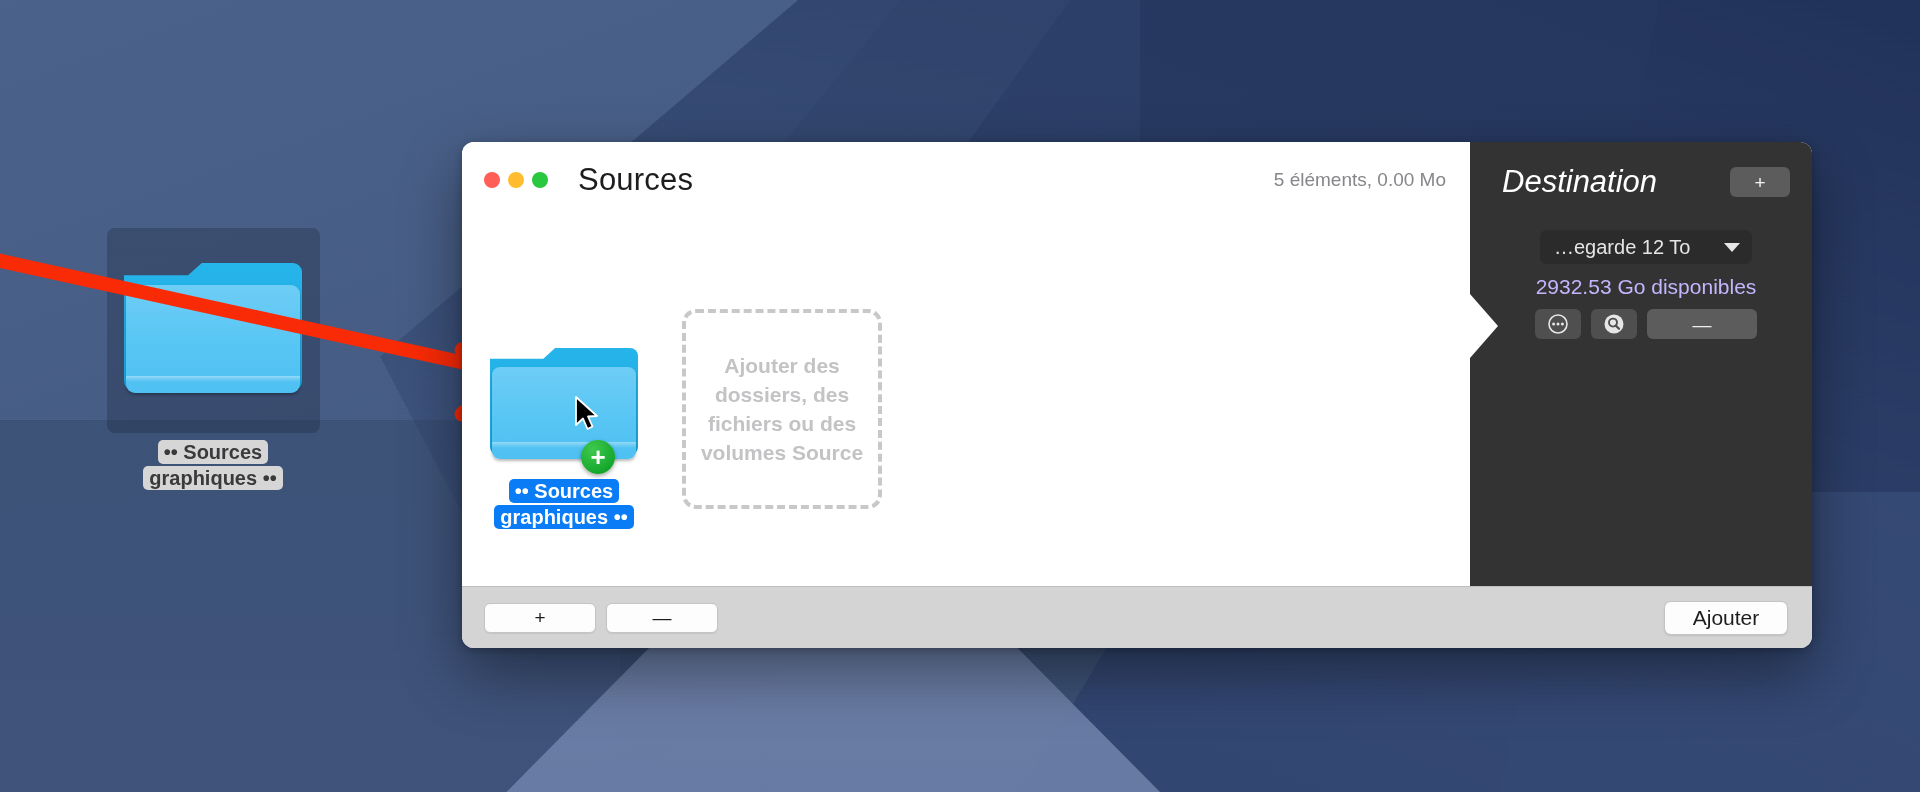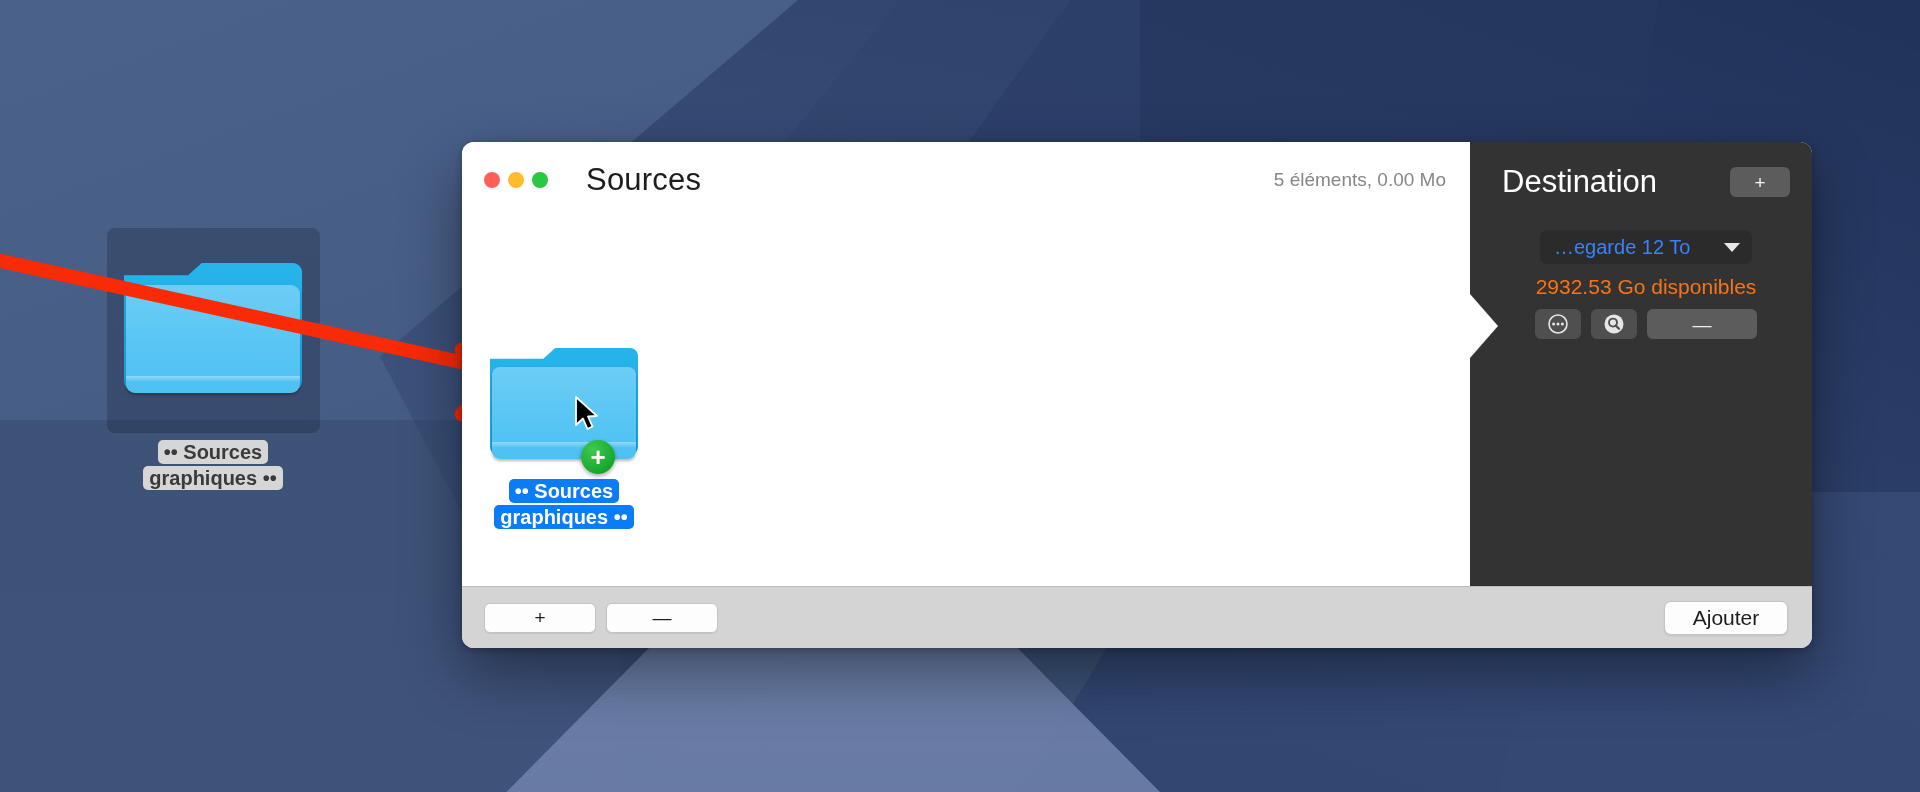--- a/index.html
+++ b/index.html
@@ -152,21 +152,21 @@
   }
   .window-body { flex: 1; display: flex; min-height: 0; position: relative; }
 
   
   .sources-pane {
     flex: 1; position: relative; background: #fff;
     display: flex; flex-direction: column;
   }
   .sources-header {
     height: 76px; display: flex; align-items: center;
-    padding: 0 24px 0 22px; gap: 8px;
+    padding: 0 24px 0 22px; gap: 0;
   }
   .traffic { display: flex; gap: 8px; align-items: center; }
   .tl { width: 16px; height: 16px; border-radius: 50%; }
   .tl.red    { background: #ff5f57; }
   .tl.yellow { background: #febc2e; }
   .tl.green  { background: #28c840; }
   .sources-title {
     margin-left: 30px;
     font-size: 31px; color: #1d1d1f; font-weight: 400;
     letter-spacing: .2px;
@@ -243,21 +243,21 @@
     width: 0; height: 0;
     border-top: 32px solid transparent;
     border-bottom: 32px solid transparent;
     border-left: 28px solid #ffffff;
   }
   .dest-header {
     width: 100%;
     display: flex; align-items: center; justify-content: space-between;
     margin-bottom: 14px;
   }
-  .dest-title { font-size: 31px; color: #ffffff; font-weight: 400; }
+  .dest-title { font-size: 31px; color: #ffffff; font-weight: 400; font-style: italic; }
   .dest-add-btn {
     width: 60px; height: 30px; border-radius: 6px;
     background: #5c5c5c;
     color: #f2f2f2; font-size: 19px;
     display: flex; align-items: center; justify-content: center;
     border: none; cursor: pointer;
     line-height: 1;
   }
   .tm-icon {
     position: relative;
@@ -281,32 +281,32 @@
     position: absolute; bottom: 7px; left: 0; right: 0;
     text-align: center;
     font-size: 12px; font-weight: bold; color: #ffffff;
   }
   .dest-select {
     margin-top: 16px;
     width: 212px; height: 34px;
     border-radius: 7px; background: #2b2b2b;
     display: flex; align-items: center; justify-content: space-between;
     padding: 0 12px 0 14px;
-    color: #3b82f6; font-size: 20px;
+    color: #e5e5e5; font-size: 20px;
     cursor: pointer;
   }
   .caret {
     width: 0; height: 0;
     border-left: 8px solid transparent;
     border-right: 8px solid transparent;
     border-top: 9px solid #e8e8e8;
   }
   .dest-free {
     margin-top: 11px;
-    font-size: 21px; color: #f97316;
+    font-size: 21px; color: #c4b5fd;
   }
   .dest-actions {
     margin-top: 10px;
     display: flex; align-items: center; gap: 10px;
   }
   .dest-sm-btn {
     width: 46px; height: 30px; border-radius: 6px;
     background: #4f4f4f;
     display: flex; align-items: center; justify-content: center;
     border: none; cursor: pointer;
@@ -391,20 +391,23 @@
             <div class="tl red"></div>
             <div class="tl yellow"></div>
             <div class="tl green"></div>
           </div>
           <div class="sources-title">Sources</div>
           <div class="sources-count">5 éléments, 0.00 Mo</div>
         </div>
 
         <div class="sources-canvas">
 
+          <div class="dropzone">
+            <div class="dropzone-text">Ajouter des dossiers, des fichiers ou des volumes Source</div>
+          </div>
 
           <div class="drag-item">
             <div class="drag-folder">
               <div class="folder-back"></div>
               <div class="folder-front"></div>
               <div class="drag-cursor">
                 <svg width="26" height="36" viewBox="0 0 26 36">
                   <path d="M2 1 L2 29 L9 22.5 L13.5 33 L18.5 30.5 L14 20.5 L23 20 Z" fill="#000000" stroke="#ffffff" stroke-width="1.8" stroke-linejoin="round"></path>
                 </svg>
               </div>

